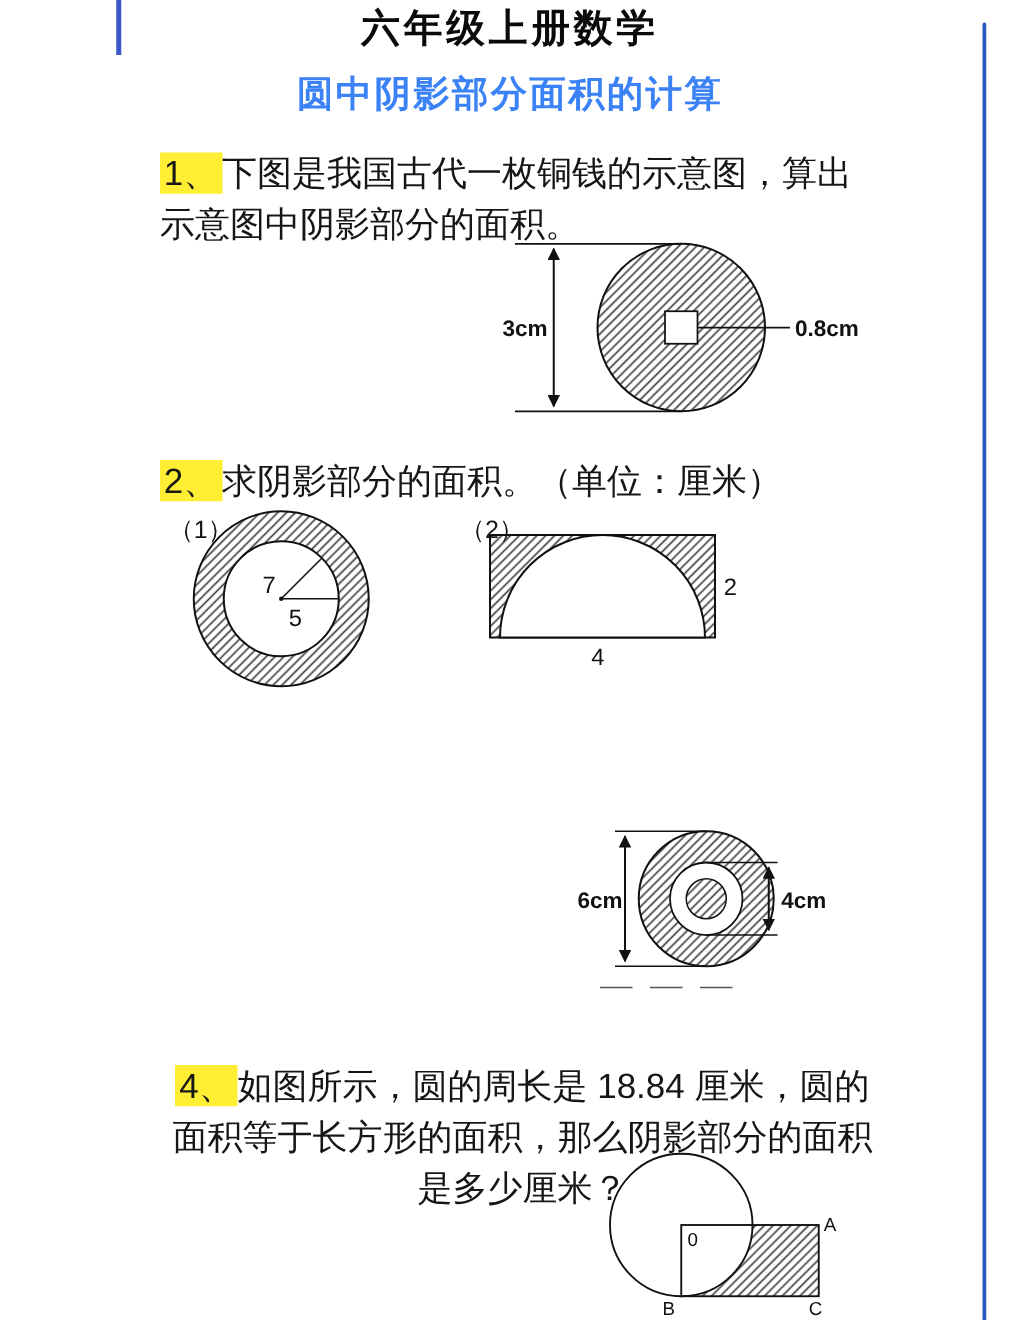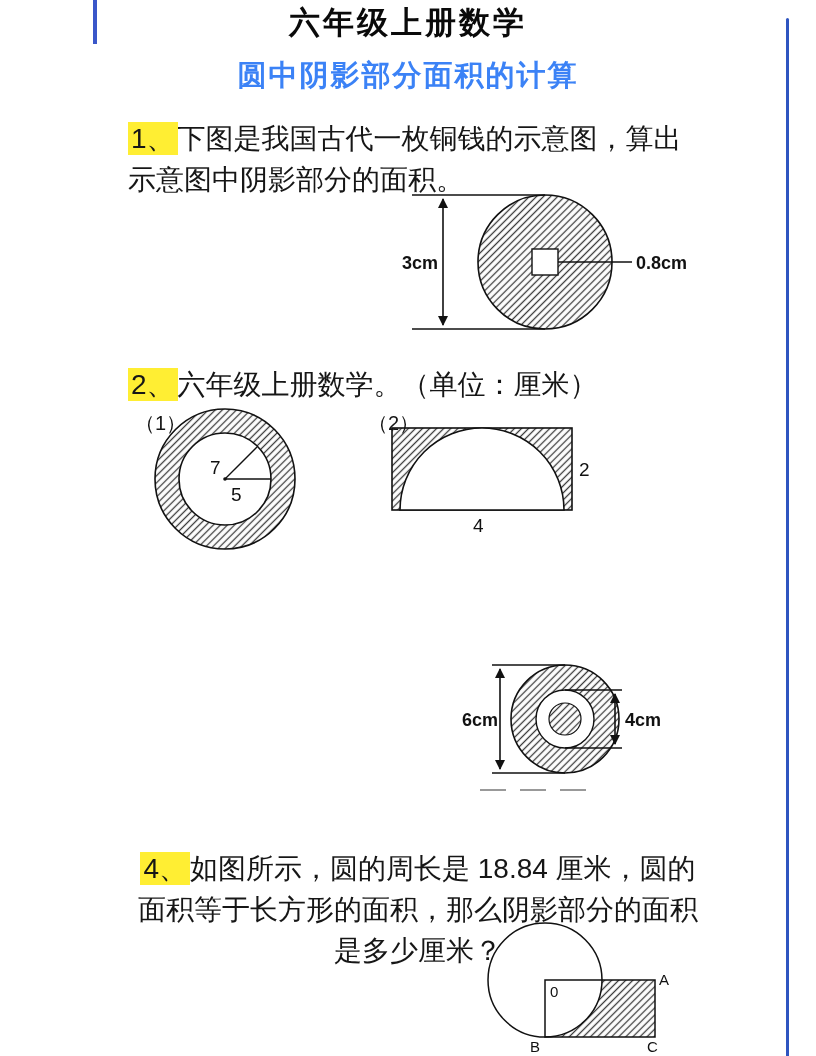--- a/index.html
+++ b/index.html
@@ -46,21 +46,21 @@
     <circle cx="145" cy="74" r="67" fill="url(#hatch)" stroke="#111" stroke-width="1.6"></circle>
     <rect x="132" y="61" width="26" height="26" fill="#ffffff" stroke="#111" stroke-width="1.4"></rect>
     <line x1="12" y1="7" x2="145" y2="7" stroke="#111" stroke-width="1.4"></line>
     <line x1="12" y1="141" x2="145" y2="141" stroke="#111" stroke-width="1.4"></line>
     <line x1="43" y1="11" x2="43" y2="137" stroke="#111" stroke-width="1.6" marker-start="url(#arr)" marker-end="url(#arr)"></line>
     <text x="2" y="81" class="dim">3cm</text>
     <line x1="158" y1="74" x2="232" y2="74" stroke="#111" stroke-width="1.4"></line>
     <text x="236" y="81" class="dim">0.8cm</text>
   </svg>
 
-  <p class="prob" style="top:364px;"><span class="hl">2、</span><span>六年级上册数学。（单位：厘米）</span></p>
+  <p class="prob" style="top:364px;"><span class="hl">2、</span><span>求阴影部分的面积。（单位：厘米）</span></p>
 
   <span class="sub-label" style="left:135px;top:410px;">（1）</span>
   <span class="sub-label" style="left:368px;top:410px;">（2）</span>
 
   <svg class="diag" style="left:152px;top:406px;" width="150" height="150" viewBox="0 0 150 150">
     <circle cx="73" cy="73" r="70" fill="url(#hatch)" stroke="#111" stroke-width="1.6"></circle>
     <circle cx="73" cy="73" r="46" fill="#ffffff" stroke="#111" stroke-width="1.6"></circle>
     <circle cx="73" cy="73" r="1.8" fill="#111"></circle>
     <line x1="73" y1="73" x2="105" y2="41" stroke="#111" stroke-width="1.3"></line>
     <line x1="73" y1="73" x2="119" y2="73" stroke="#111" stroke-width="1.3"></line>

